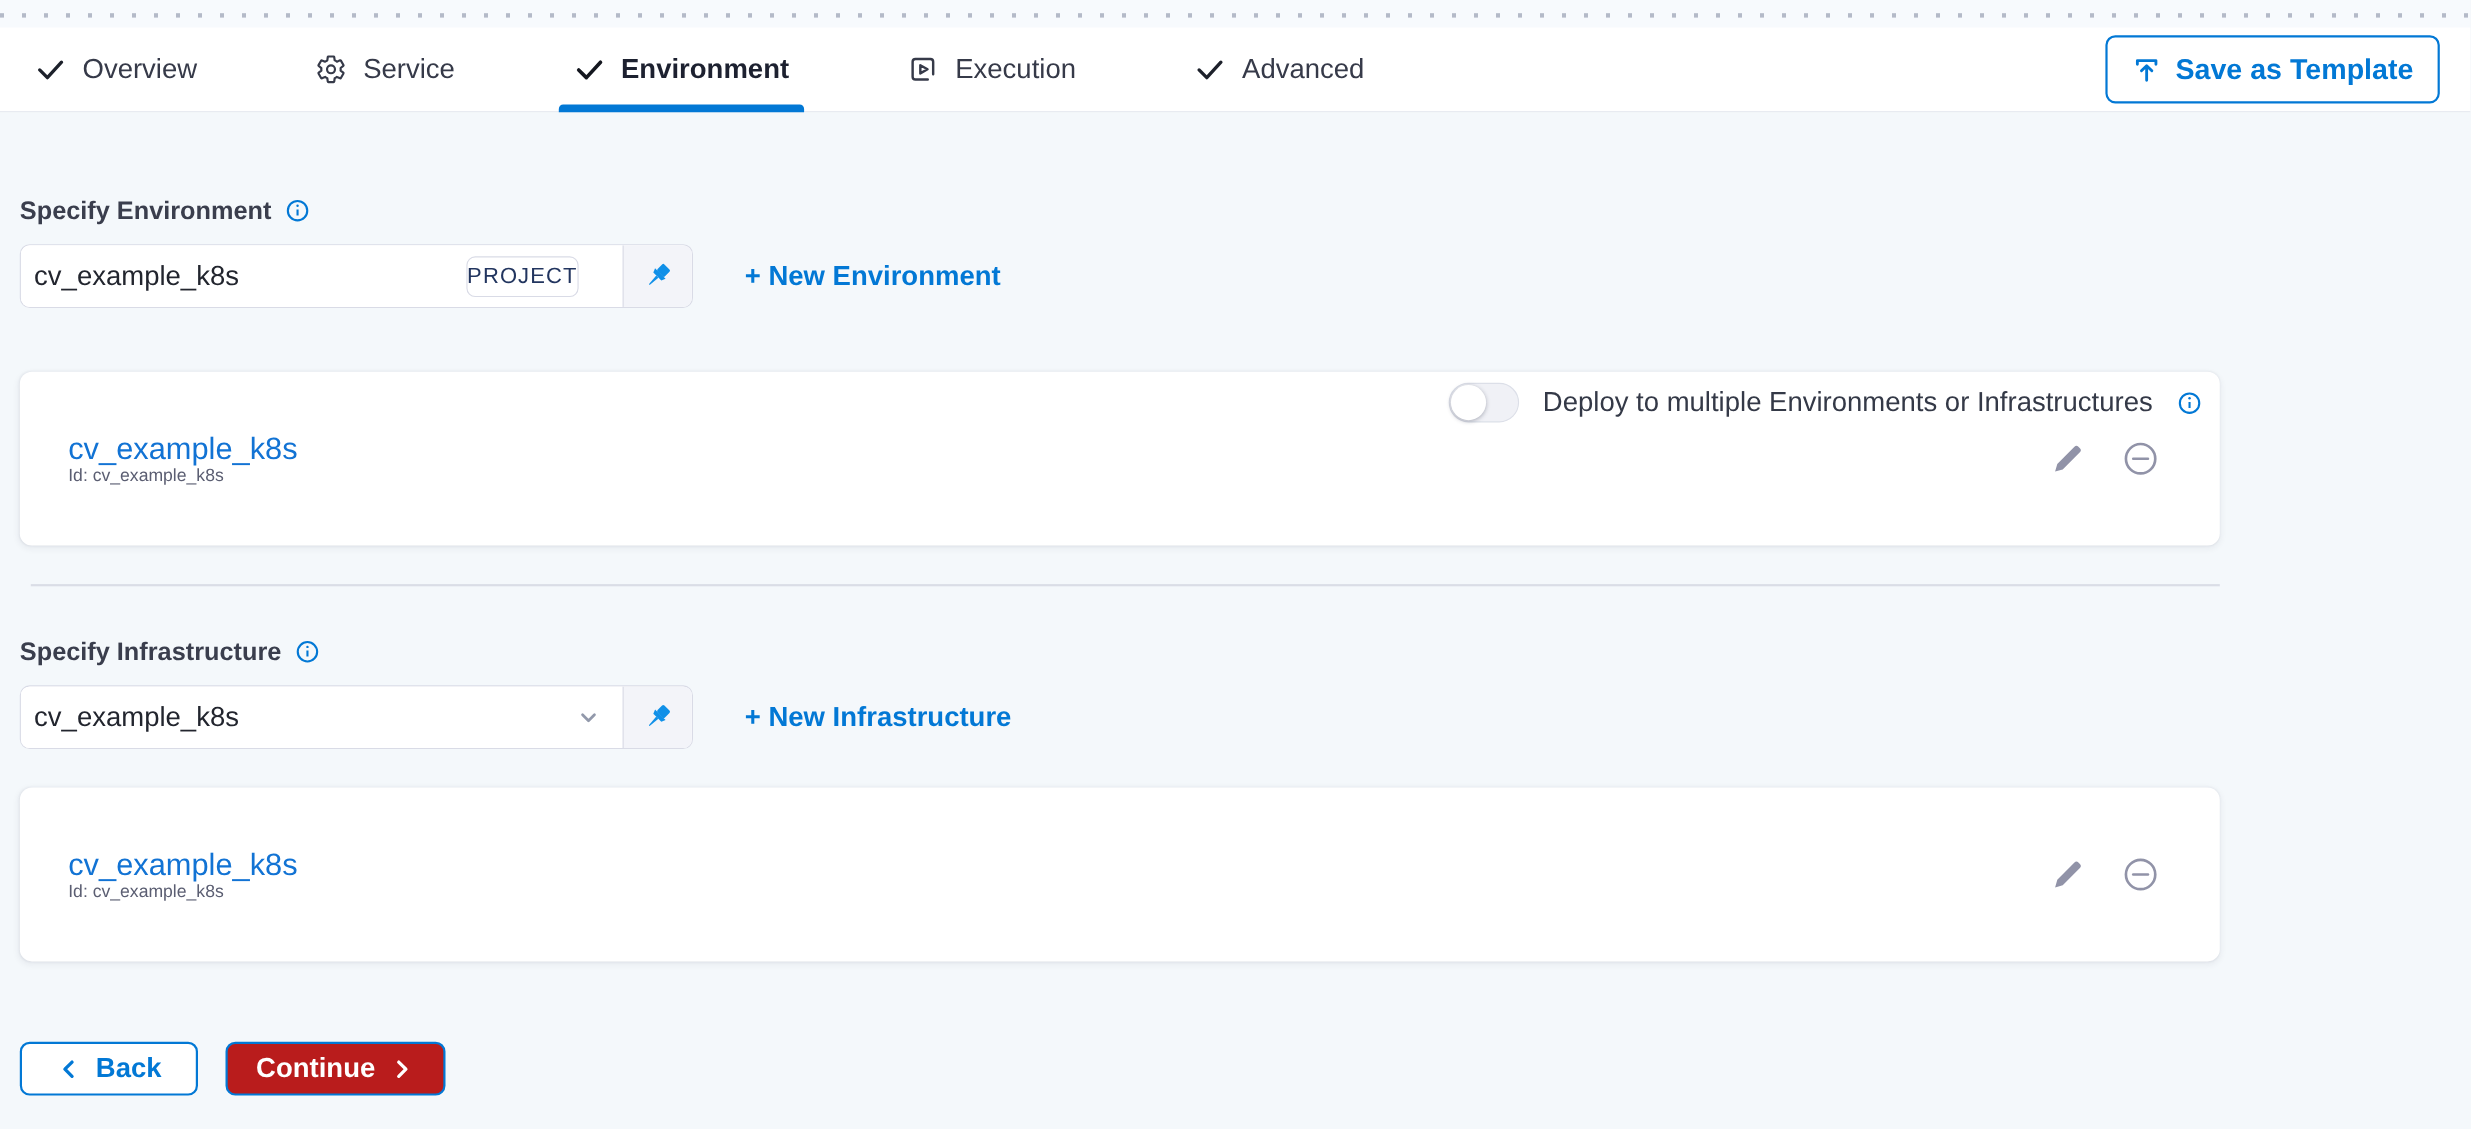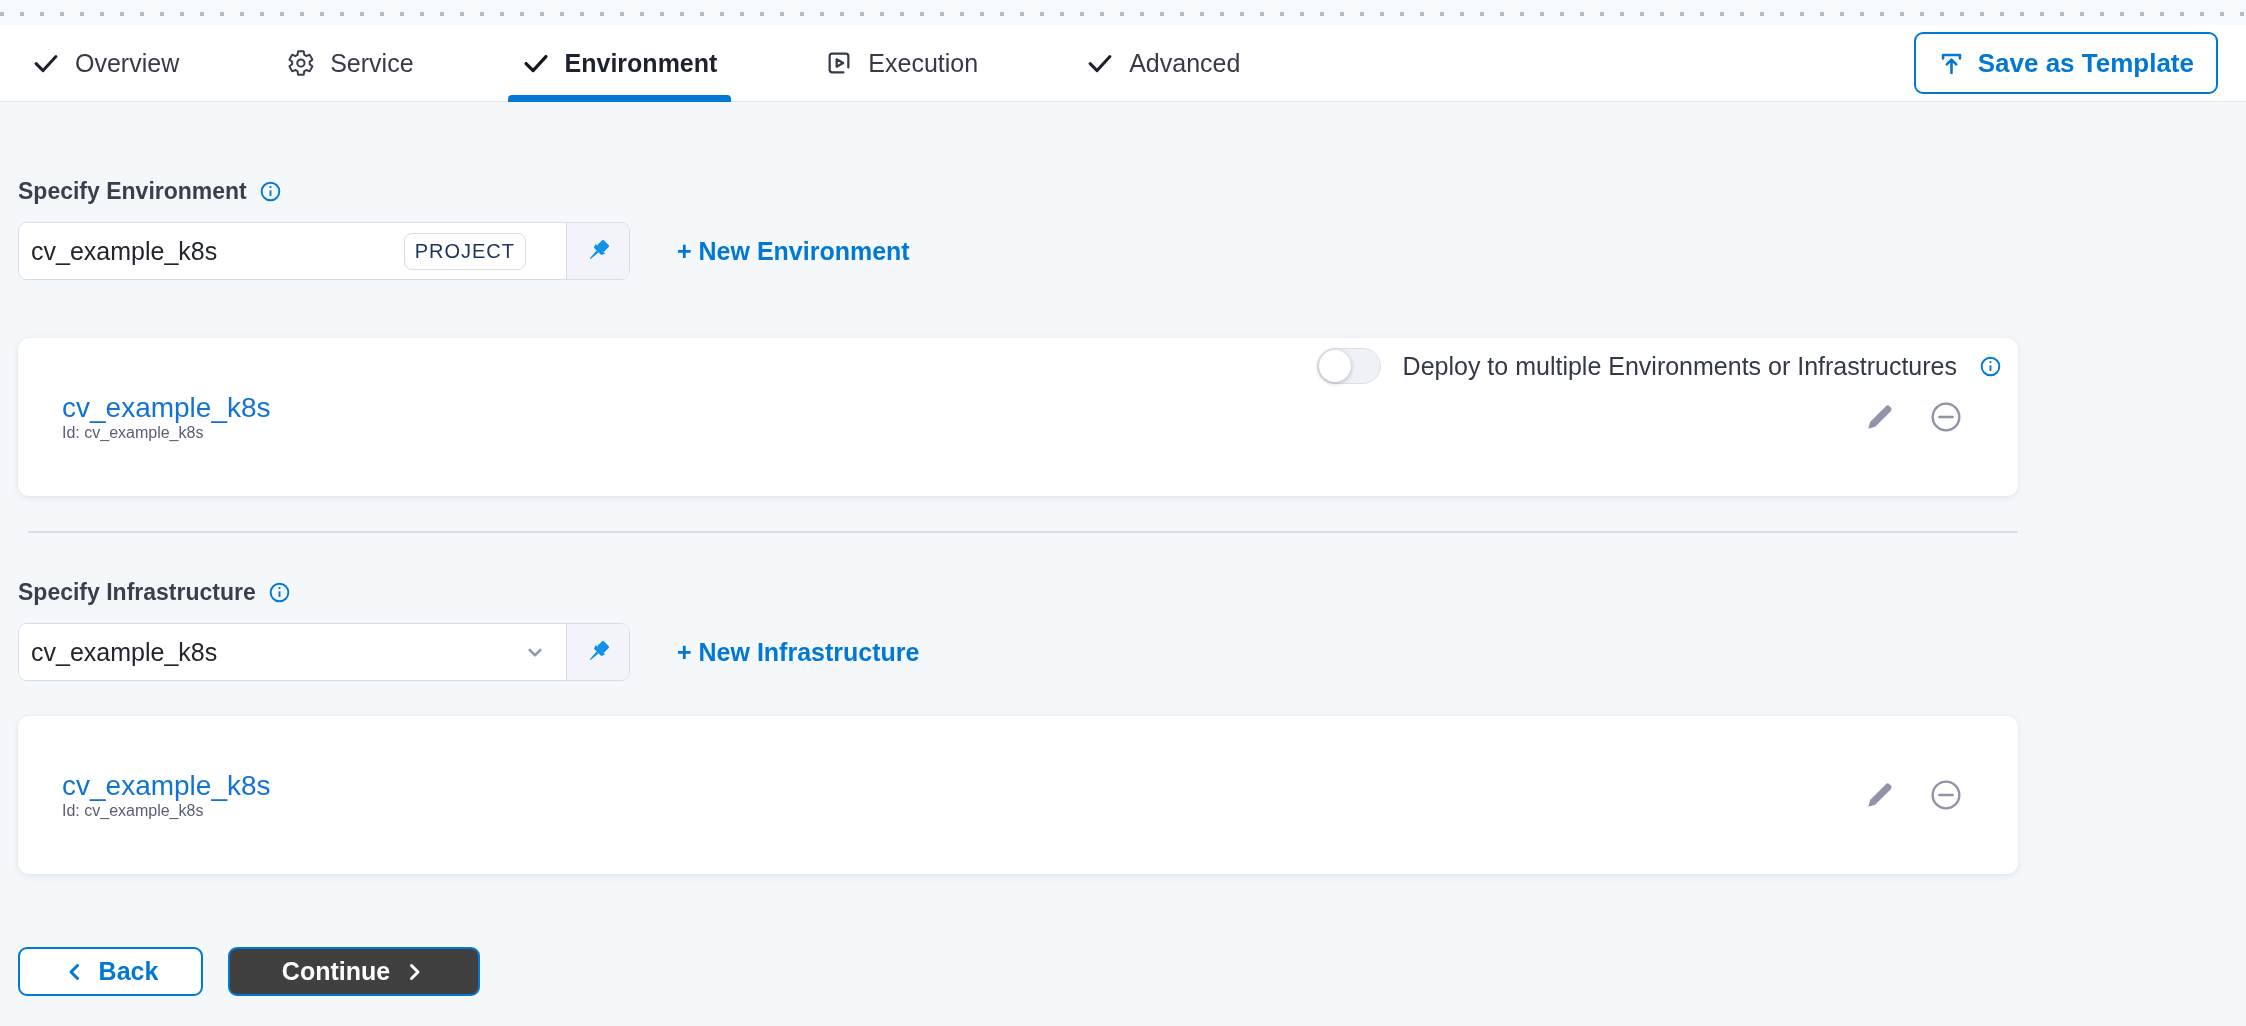--- a/index.html
+++ b/index.html
@@ -59,21 +59,21 @@
     overflow:hidden;
   }
   .combo-field{
     flex:1; display:flex; align-items:center; padding:0 14px 0 12px;
     font-size:25px; color:#22252e; background:#ffffff; cursor:text;
   }
   .combo-field .value{ flex:1; white-space:nowrap; overflow:hidden; }
   .scope-badge{
     border:1px solid #d9dbe6; border-radius:8px; background:#ffffff;
     color:#22355f; font-size:20px; font-weight:500; letter-spacing:1px;
-    padding:6px 10px; margin-right:26px; white-space:nowrap;
+    padding:6px 0; margin-right:26px; white-space:nowrap;
   }
   .combo-pin{
     width:63px; background:#f3f4f9; border-left:1px solid #d9dbe6;
     display:flex; align-items:center; justify-content:center; cursor:pointer;
   }
   .combo-pin svg{ width:30px; height:30px; }
   .select-field{ cursor:pointer; }
   .chevron-down{ width:26px; height:26px; margin-right:4px; }
   .new-link{
     margin-left:47px; font-size:25px; font-weight:700; color:#0278d5;
@@ -110,24 +110,24 @@
   
   .divider{ height:2px; background:#dadde6; margin:35px 0 0 10px; }
   
   .footer{ display:flex; align-items:center; gap:25px; margin-top:73px; }
   .btn{
     height:49px; border-radius:9px; font-size:25px; font-weight:700;
     display:flex; align-items:center; justify-content:center; gap:12px;
     cursor:pointer; font-family:inherit;
   }
   .btn-back{
-    width:185px; background:#ffffff; border:2px solid #0278d5; color:#0278d5;
+    width:162px; background:#ffffff; border:2px solid #0278d5; color:#0278d5;
   }
   .btn-continue{
-    width:252px; background:#404040; border:2px solid #0278d5; color:#ffffff;
+    width:200px; background:#b91c1c; border:2px solid #0278d5; color:#ffffff;
   }
   .btn svg{ width:24px; height:24px; }
 </style>
 </head>
 <body>
 
 <div class="top-strip">
   <div class="dotted-line"></div>
 </div>
 

